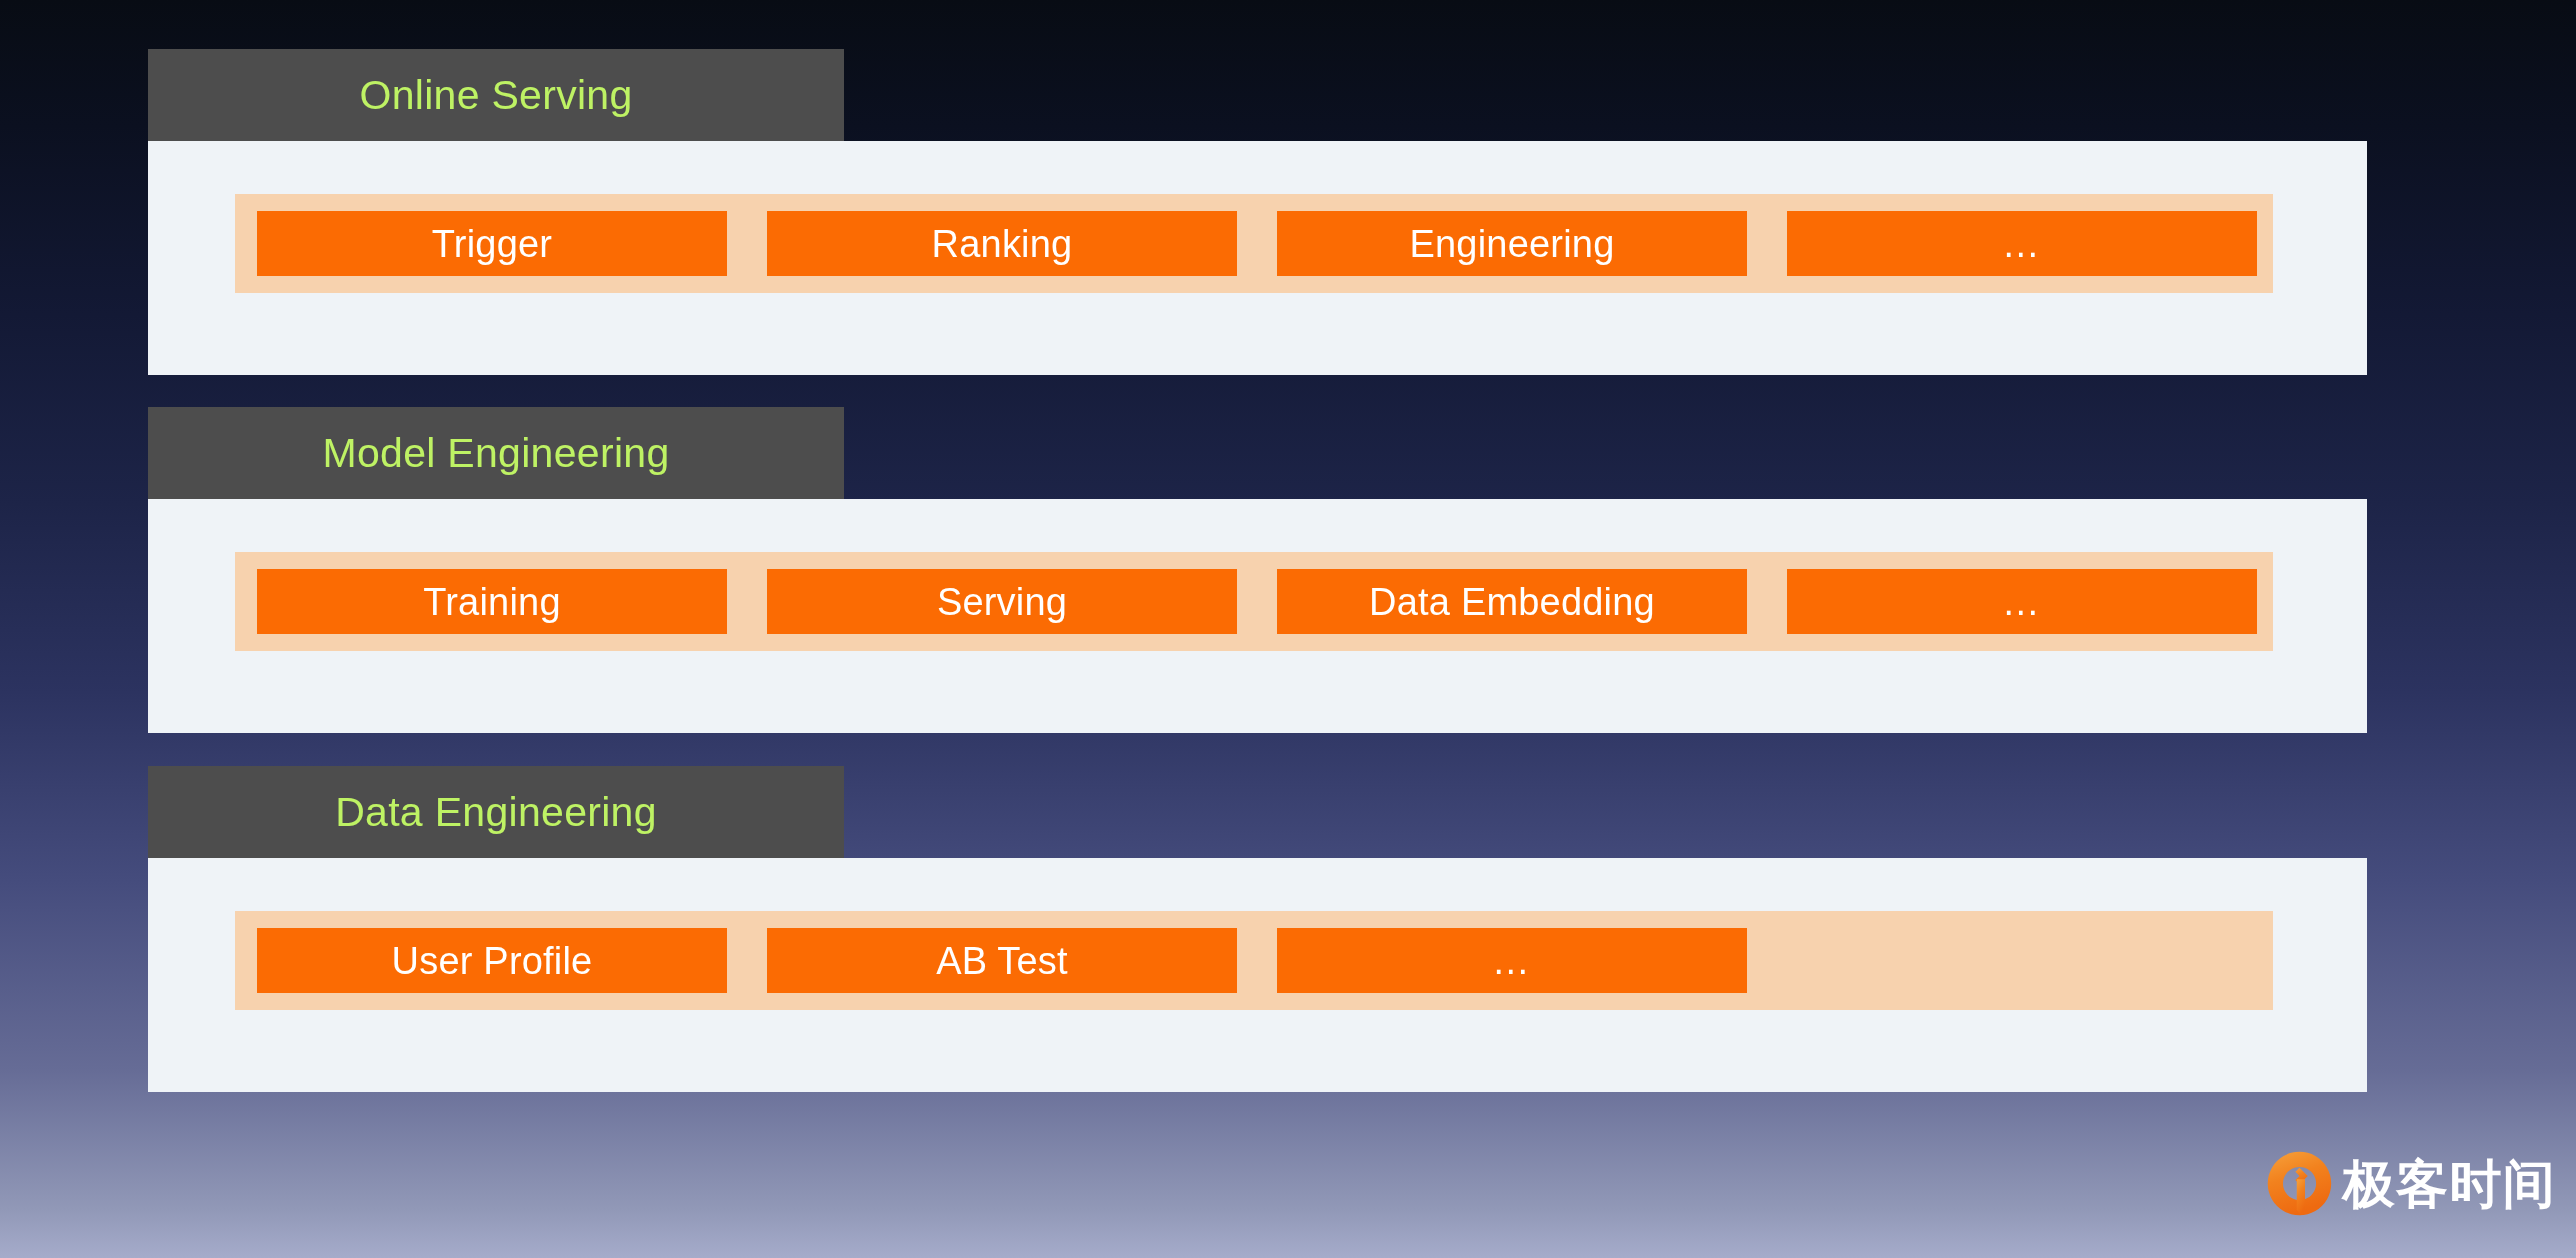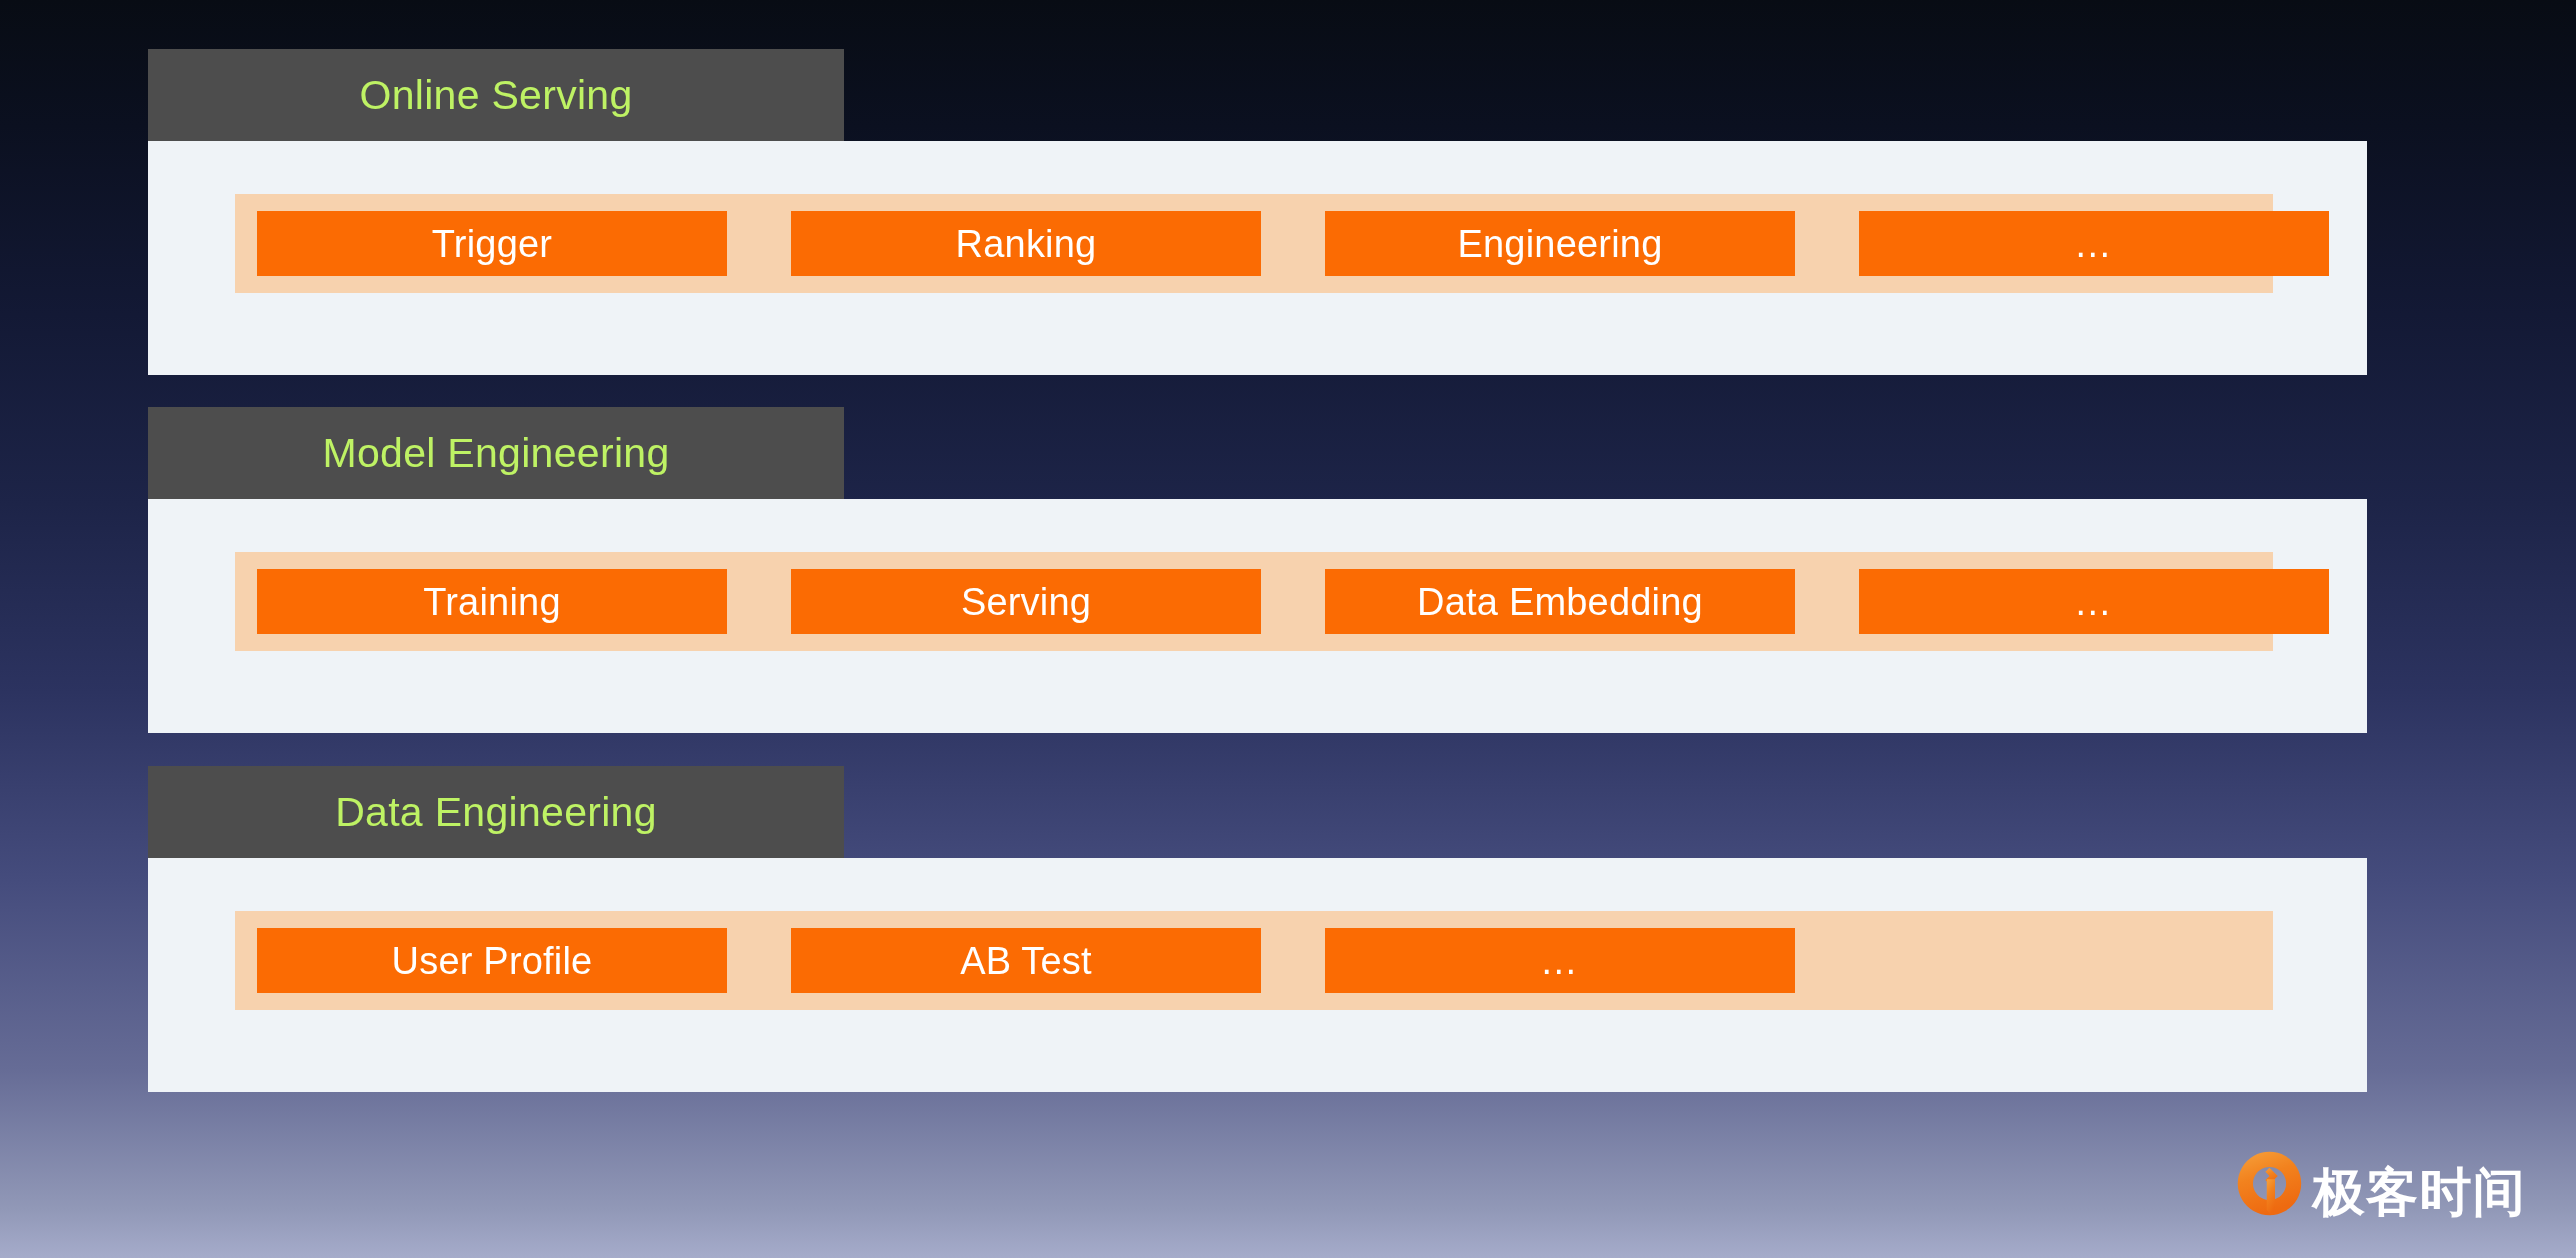--- a/index.html
+++ b/index.html
@@ -68,21 +68,21 @@
     position: absolute;
     left: 87px;
     top: 53px;
     width: 2038px;
     height: 99px;
     background: #f7d2ae;
     box-sizing: border-box;
     display: flex;
     align-items: center;
     padding: 0 22px;
-    gap: 64px;
+    gap: 40px;
   }
 
   .chip {
     height: 65px;
     background: #fb6b03;
     display: flex;
     align-items: center;
     justify-content: center;
     box-sizing: border-box;
     flex: 0 0 auto;
@@ -103,24 +103,24 @@
   .chip.w4 { width: 470px; }
 
   .chip-ellipsis .chip-label {
     font-size: 38px;
     letter-spacing: 2.6px;
   }
 
   
   #brand {
     position: absolute;
-    right: 50px;
+    right: 20px;
     bottom: 41px;
     display: flex;
-    align-items: flex-end;
+    align-items: center;
     gap: 9px;
   }
 
   .brand-mark {
     width: 69px;
     height: 69px;
     position: relative;
     flex: 0 0 auto;
   }
 

